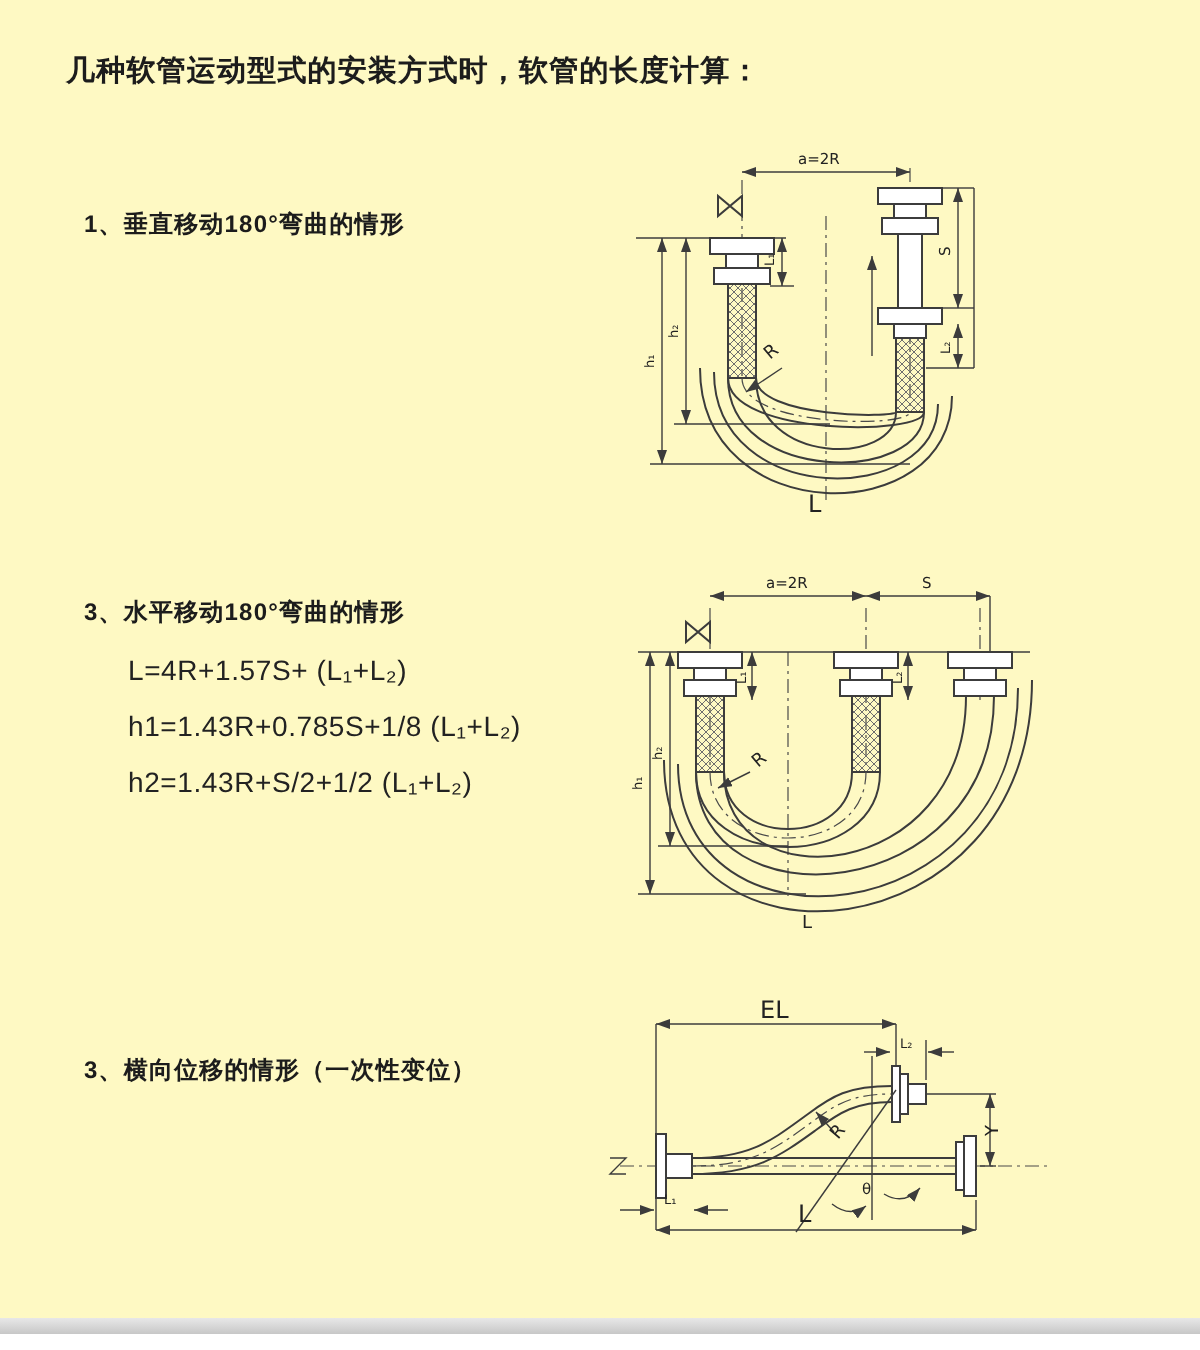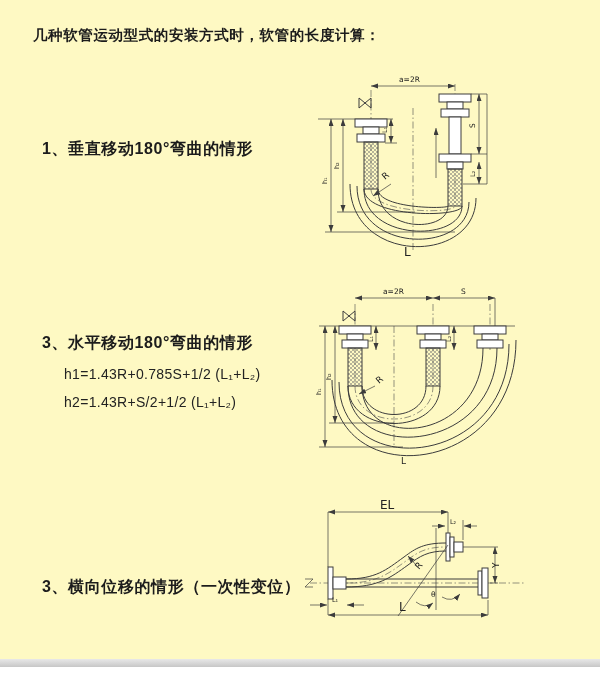--- a/index.html
+++ b/index.html
@@ -5,21 +5,21 @@
   html,body { margin:0; padding:0; background:#ffffff; }
   .page {
     position:relative; width:600px; height:667px; background:#fef9c3;
     font-family:"Liberation Sans", sans-serif; color:#1c1c1c; overflow:hidden;
   }
   .doc-title {
     position:absolute; left:33px; top:26px;
     font-size:14.5px; font-weight:600; letter-spacing:0.6px; white-space:nowrap;
   }
   .text-block { position:absolute; white-space:nowrap; }
-  .sec-heading { font-size:16px; font-weight:600; letter-spacing:0.6px; margin-bottom:13px;margin-top:35px; }
+  .sec-heading { font-size:12px; font-weight:600; letter-spacing:0.6px; margin-bottom:13px; }
   .formula-list { margin-left:22px; }
   .formula { font-size:14px; font-weight:500; letter-spacing:0.3px; line-height:15px; margin-bottom:13px; color:#222; }
   svg.diagram { position:absolute; overflow:visible; }
   svg .s   { stroke:#3c3c3c; stroke-width:1; fill:none; }
   svg .sf  { stroke:#3c3c3c; stroke-width:1; fill:#ffffff; }
   svg .hose{ stroke:#3c3c3c; stroke-width:1; fill:url(#hatch); }
   svg .dim { stroke:#3c3c3c; stroke-width:0.7; fill:none; }
   svg .cl  { stroke:#4a4a4a; stroke-width:0.6; fill:none; stroke-dasharray:7 2.5 1.5 2.5; }
   svg text { font-family:"DejaVu Sans","Liberation Sans",sans-serif; fill:#222; }
   svg text.dlbl { font-size:7.5px; }
@@ -124,21 +124,22 @@
       <text class="dlbl" x="172" y="62" transform="rotate(-90 172 62)">S</text>
       <text class="tiny" x="172" y="111" transform="rotate(-90 172 111)">L₂</text>
     </g>
 
     <text class="big" x="101" y="190">L</text>
   </svg>
 
   <div class="text-block" style="left:42px; top:298px;">
     <div class="sec-heading">3、水平移动180°弯曲的情形</div>
     <div class="formula-list">
-      <div class="formula">h1=1.43R+0.785S+1/2 (L₁+L₂)</div>
+      <div class="formula">L=4R+1.57S+ (L₁+L₂)</div>
+      <div class="formula">h1=1.43R+0.785S+1/8 (L₁+L₂)</div>
       <div class="formula">h2=1.43R+S/2+1/2 (L₁+L₂)</div>
     </div>
   </div>
 
   <svg class="diagram" style="left:303px; top:280px;" width="297" height="190" viewBox="0 0 297 190">
 
     <g>
       <line class="cl" x1="52" y1="24" x2="52" y2="104"></line>
       <line class="cl" x1="130" y1="24" x2="130" y2="104"></line>
       <line class="cl" x1="187" y1="24" x2="187" y2="70"></line>
@@ -204,21 +205,21 @@
     <g>
       <line class="dim" x1="73" y1="46" x2="73" y2="70" marker-start="url(#ar)" marker-end="url(#ar)"></line>
       <text class="tiny" x="70" y="62" transform="rotate(-90 70 62)">L₁</text>
       <line class="dim" x1="151" y1="46" x2="151" y2="70" marker-start="url(#ar)" marker-end="url(#ar)"></line>
       <text class="tiny" x="148" y="62" transform="rotate(-90 148 62)">L₂</text>
     </g>
 
     <text x="98" y="184" style="font-size:9px">L</text>
   </svg>
 
-  <div class="text-block" style="left:42px; top:542px;">
+  <div class="text-block" style="left:42px; top:527px;">
     <div class="sec-heading">3、横向位移的情形（一次性变位）</div>
   </div>
 
   <svg class="diagram" style="left:298px; top:498px;" width="302" height="158" viewBox="0 0 302 158">
 
     <g>
       <line class="cl" x1="12" y1="85" x2="228" y2="85"></line>
       <path class="dim" d="M7,81 L15,81 L7,89 L15,89"></path>
     </g>
 

